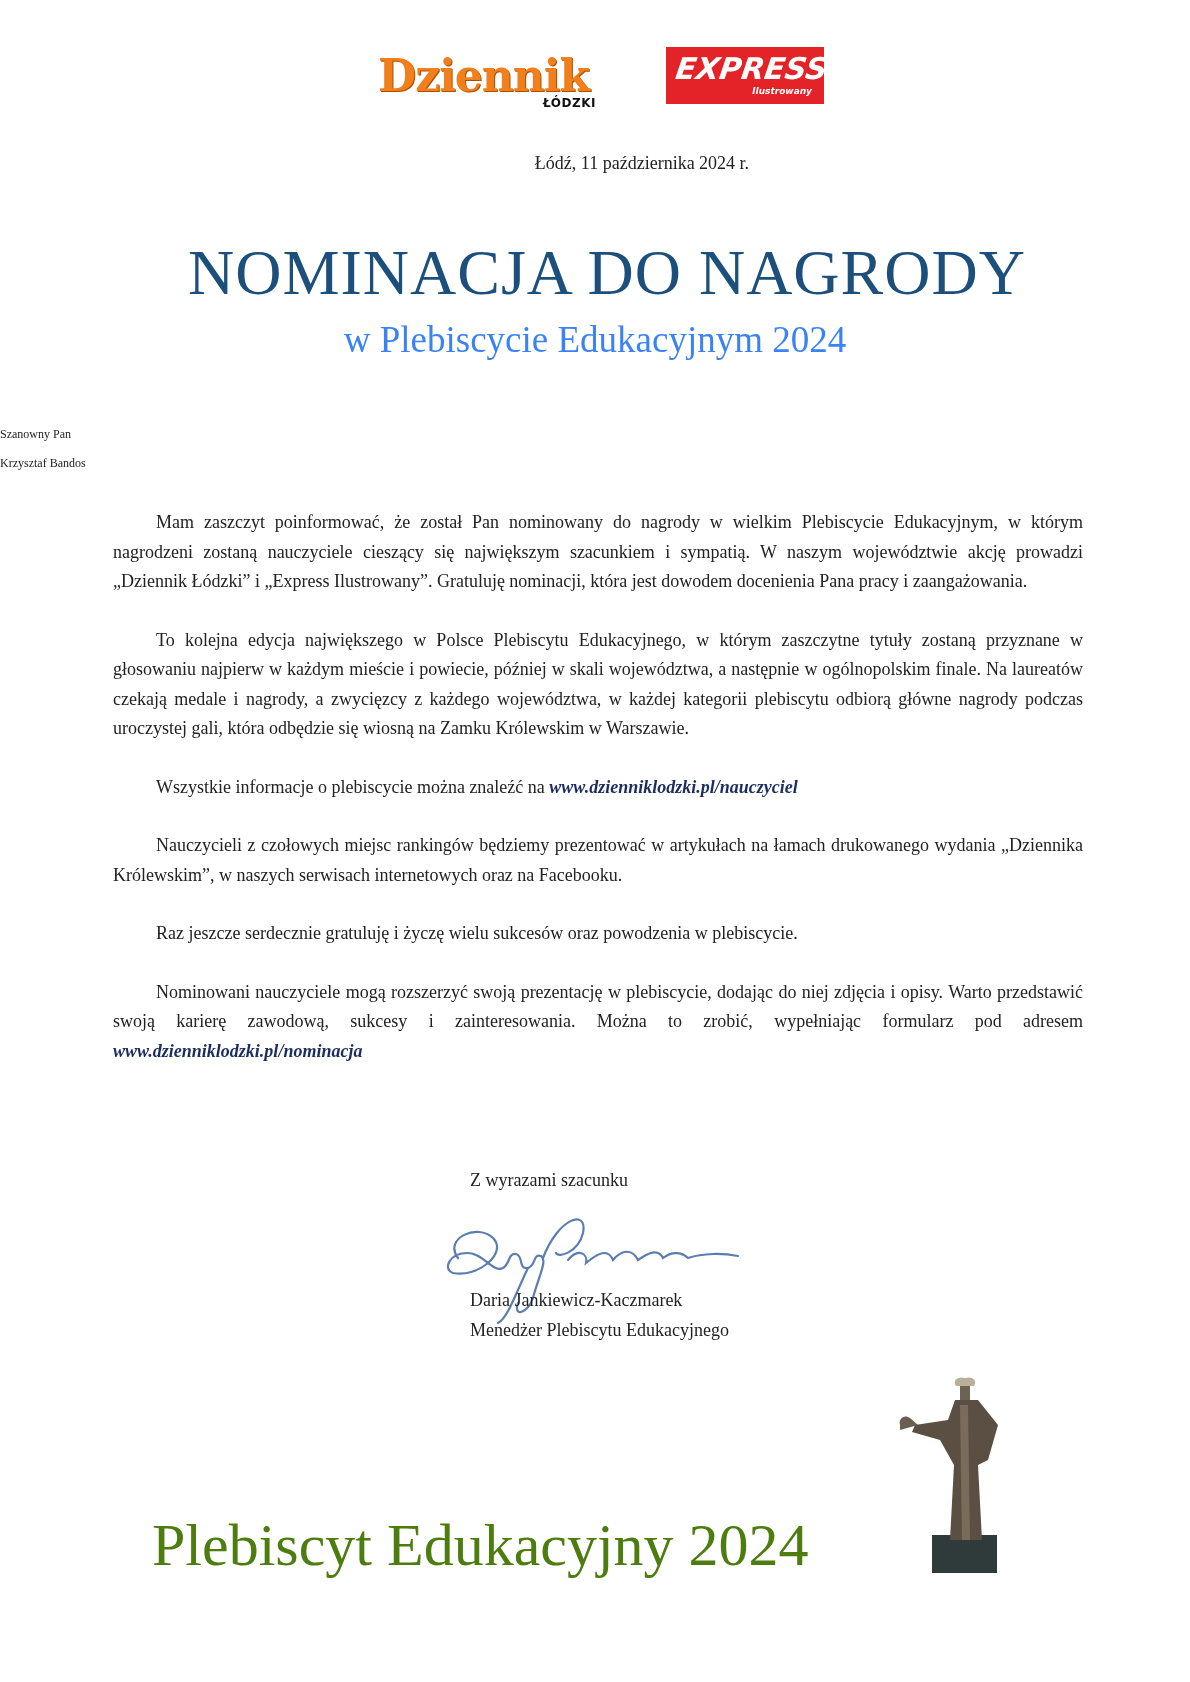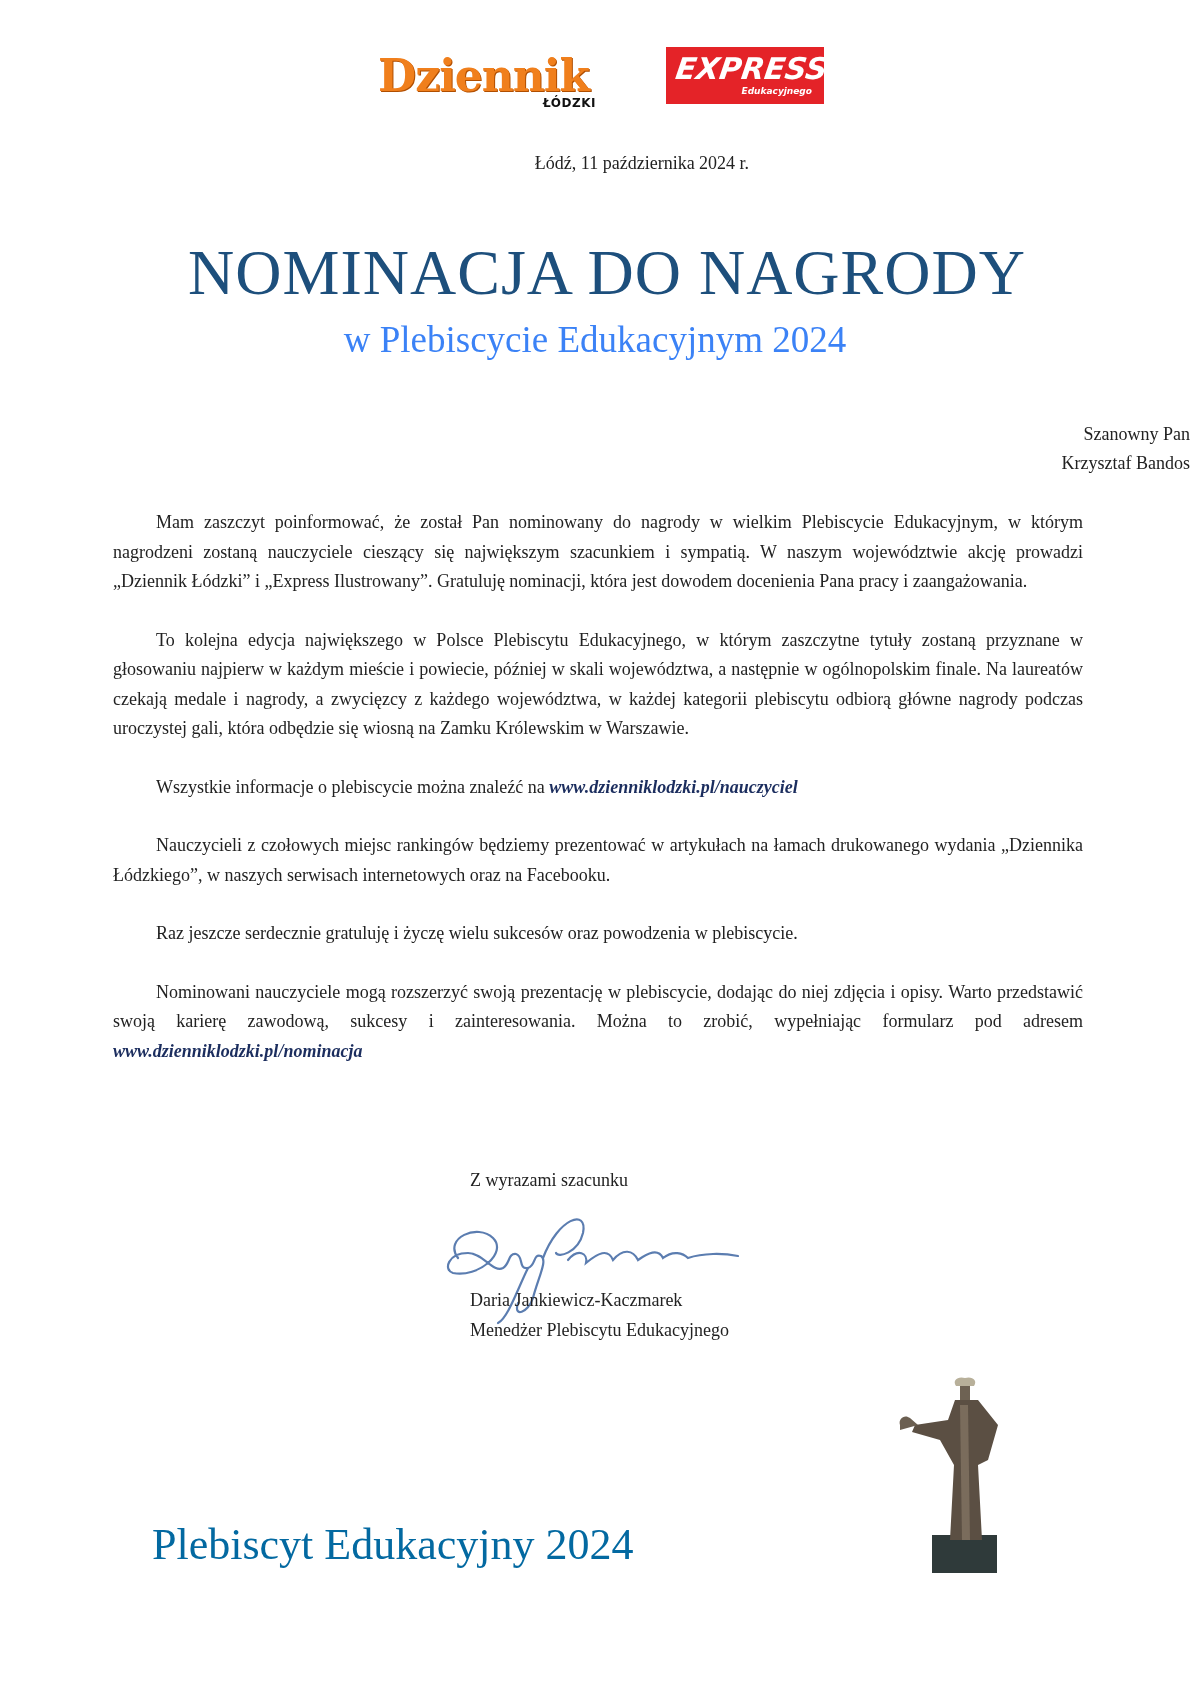--- a/index.html
+++ b/index.html
@@ -20,61 +20,61 @@
   .logo-ex .sub { position: absolute; right: 12px; top: 39px; font-family: "DejaVu Sans", sans-serif;
      font-weight: bold; font-style: italic; font-size: 9px; color: #fff; }
 
   .date { position: absolute; left: 0; width: 1190px; top: 153px; text-align: center; font-size: 18px; color: #222; padding-left: 47px; }
 
   .title { position: absolute; left: 12px; width: 1190px; top: 238px; text-align: center;
      font-size: 64px; color: #1d4f7c; letter-spacing: 1px; line-height: 70px; }
   .subtitle { position: absolute; left: 0; width: 1190px; top: 318px; text-align: center;
      font-size: 37px; color: #3b82f6; line-height: 44px; }
 
-  .salute { position: absolute; left: 0; width: 1190px; top: 420px; text-align: right; font-size: 18px; line-height: 29px; }
+  .salute { position: absolute; left: 0; width: 1190px; top: 420px; text-align: left; font-size: 12px; line-height: 29px; }
 
   .body { position: absolute; left: 113px; width: 970px; top: 508px; font-size: 18px; line-height: 29.5px; }
   .body p { margin: 0 0 29px 0; text-indent: 43px; text-align: justify; }
   .body .link { color: #1b2d5e; font-weight: bold; font-style: italic; }
 
   .closing { position: absolute; left: 470px; top: 1166px; font-size: 18px; line-height: 29px; }
   .sig { position: absolute; left: 438px; top: 1198px; width: 330px; height: 130px; }
   .signer { position: absolute; left: 470px; top: 1285px; font-size: 18px; line-height: 30px; }
 
-  .footer-title { position: absolute; left: 152px; top: 1510px; font-size: 44px; color: #0369a1; line-height: 70px; }
+  .footer-title { position: absolute; left: 152px; top: 1510px; font-size: 60px; color: #4d7c0f; line-height: 70px; }
   .statue { position: absolute; left: 870px; top: 1370px; width: 150px; height: 205px; }
 </style>
 </head>
 <body>
 
 <div class="logo-dz">
   <span class="word">Dziennik</span>
   <span class="sub">ŁÓDZKI</span>
 </div>
 
 <div class="logo-ex">
   <span class="word">EXPRESS</span>
-  <span class="sub">Edukacyjnego</span>
+  <span class="sub">Ilustrowany</span>
 </div>
 
 <div class="date">Łódź, 11 października 2024 r.</div>
 
 <div class="title">NOMINACJA DO NAGRODY</div>
 <div class="subtitle">w Plebiscycie Edukacyjnym 2024</div>
 
 <div class="salute">
   <div>Szanowny Pan</div>
   <div>Krzysztaf Bandos</div>
 </div>
 
 <div class="body">
   <p>Mam zaszczyt poinformować, że został Pan nominowany do nagrody w wielkim Plebiscycie Edukacyjnym, w którym nagrodzeni zostaną nauczyciele cieszący się największym szacunkiem i sympatią. W naszym województwie akcję prowadzi „Dziennik Łódzki” i „Express Ilustrowany”. Gratuluję nominacji, która jest dowodem docenienia Pana pracy i zaangażowania.</p>
   <p>To kolejna edycja największego w Polsce Plebiscytu Edukacyjnego, w którym zaszczytne tytuły zostaną przyznane w głosowaniu najpierw w każdym mieście i powiecie, później w skali województwa, a następnie w ogólnopolskim finale. Na laureatów czekają medale i nagrody, a zwycięzcy z każdego województwa, w każdej kategorii plebiscytu odbiorą główne nagrody podczas uroczystej gali, która odbędzie się wiosną na Zamku Królewskim w Warszawie.</p>
   <p><span>Wszystkie informacje o plebiscycie można znaleźć na </span><span class="link">www.dzienniklodzki.pl/nauczyciel</span></p>
-  <p>Nauczycieli z czołowych miejsc rankingów będziemy prezentować w artykułach na łamach drukowanego wydania „Dziennika Łódzkiego”, w naszych serwisach internetowych oraz na Facebooku.</p>
+  <p>Nauczycieli z czołowych miejsc rankingów będziemy prezentować w artykułach na łamach drukowanego wydania „Dziennika Królewskim”, w naszych serwisach internetowych oraz na Facebooku.</p>
   <p>Raz jeszcze serdecznie gratuluję i życzę wielu sukcesów oraz powodzenia w plebiscycie.</p>
   <p><span>Nominowani nauczyciele mogą rozszerzyć swoją prezentację w plebiscycie, dodając do niej zdjęcia i opisy. Warto przedstawić swoją karierę zawodową, sukcesy i zainteresowania. Można to zrobić, wypełniając formularz pod adresem </span><span class="link">www.dzienniklodzki.pl/nominacja</span></p>
 </div>
 
 <div class="closing">Z wyrazami szacunku</div>
 
 <svg class="sig" viewBox="0 0 330 130">
   <g fill="none" stroke="#4a6fa8" stroke-width="2.2" stroke-linecap="round" opacity="0.9">
     <path d="M20 60 C 5 40, 40 25, 55 40 C 70 55, 40 80, 15 75 C 5 72, 10 55, 30 55 C 45 55, 55 75, 65 70 C 72 66, 70 55, 78 56 C 86 58, 80 72, 90 70 C 98 68, 95 55, 103 58 C 110 62, 100 80, 95 100 C 90 115, 75 120, 80 105"></path>
     <path d="M105 60 C 120 20, 150 10, 145 35 C 140 55, 120 60, 118 55"></path>

